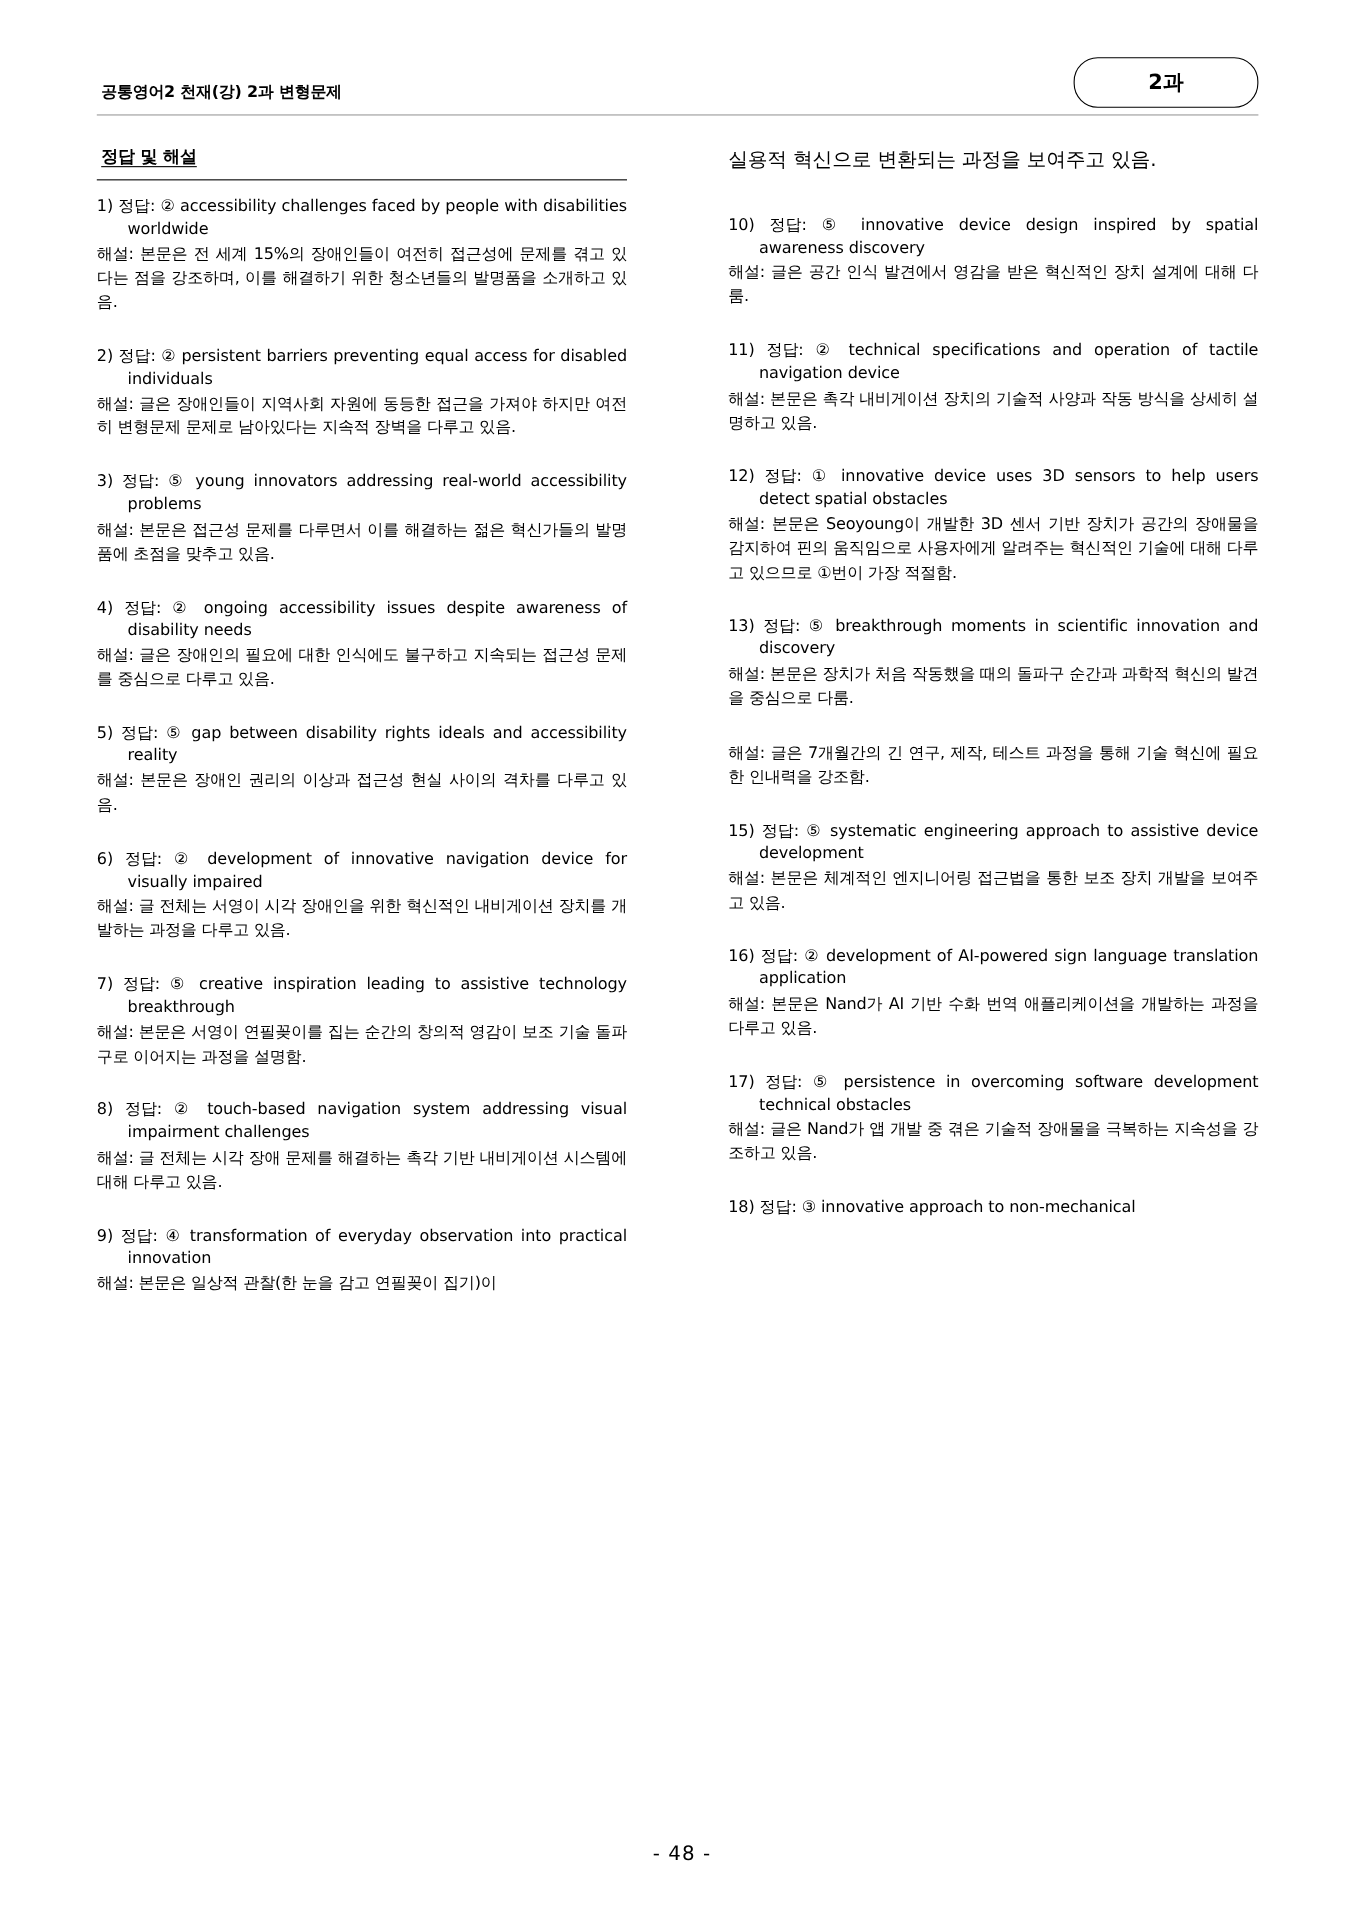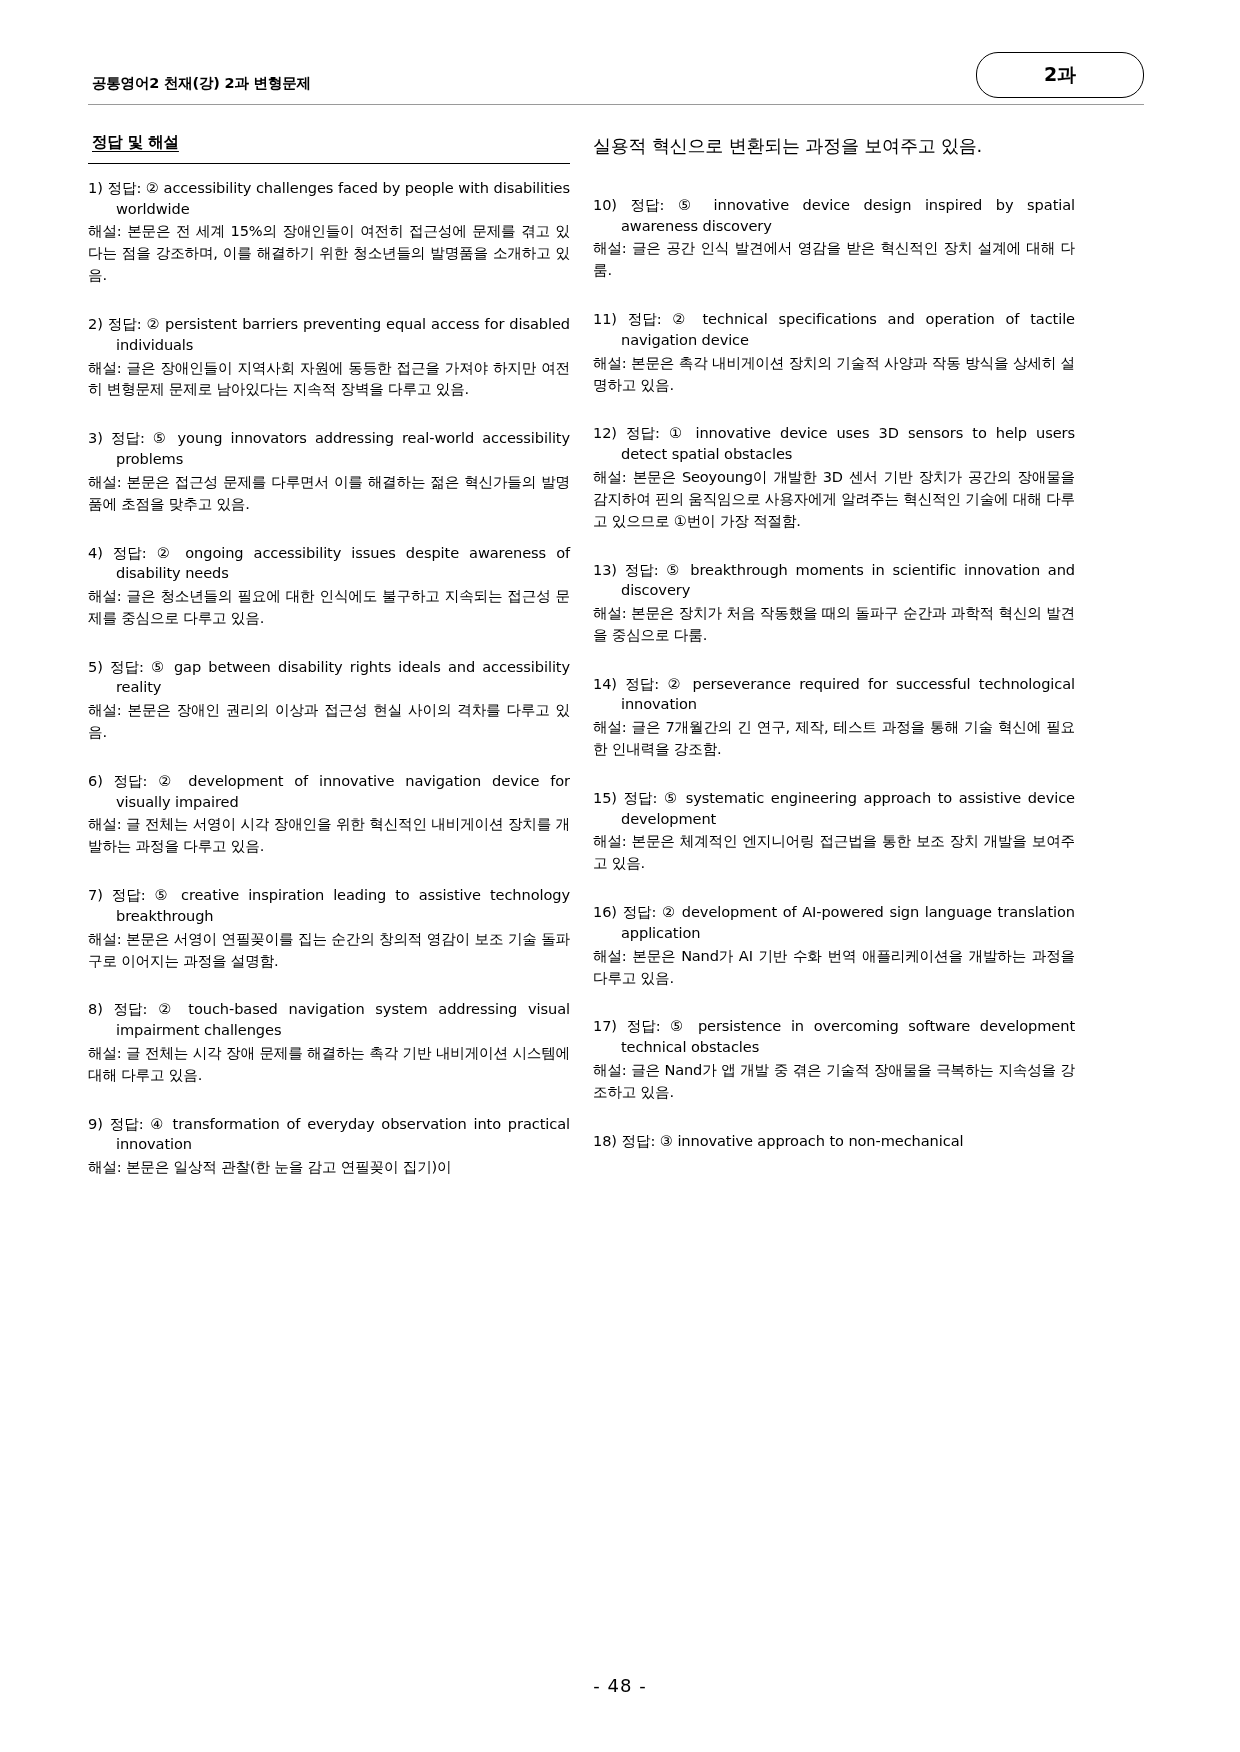--- a/index.html
+++ b/index.html
@@ -53,20 +53,21 @@
     left: 0;
     right: 0;
     top: 52px;
     border-top: 1px solid #9a9a9a;
   }
   
   .columns {
     display: flex;
     margin-top: 22px;
     column-gap: 23px;
+    justify-content: space-between;
   }
   .col {
     width: 482px;
     position: relative;
   }
   .section-title {
     font-size: 15.5px;
     font-weight: bold;
     text-decoration: underline;
     text-underline-offset: 4px;
@@ -145,21 +146,21 @@
         <div class="ex-line">해설: 글은 장애인들이 지역사회 자원에 동등한 접근을 가져야 하지만 여전히 변형문제 문제로 남아있다는 지속적 장벽을 다루고 있음.</div>
       </div>
 
       <div class="entry">
         <div class="q-line"><span class="num">3)</span> <span>정답: ⑤ young innovators addressing real-world accessibility problems</span></div>
         <div class="ex-line">해설: 본문은 접근성 문제를 다루면서 이를 해결하는 젊은 혁신가들의 발명품에 초점을 맞추고 있음.</div>
       </div>
 
       <div class="entry">
         <div class="q-line"><span class="num">4)</span> <span>정답: ② ongoing accessibility issues despite awareness of disability needs</span></div>
-        <div class="ex-line">해설: 글은 청소년들의 필요에 대한 인식에도 불구하고 지속되는 접근성 문제를 중심으로 다루고 있음.</div>
+        <div class="ex-line">해설: 글은 장애인의 필요에 대한 인식에도 불구하고 지속되는 접근성 문제를 중심으로 다루고 있음.</div>
       </div>
 
       <div class="entry">
         <div class="q-line"><span class="num">5)</span> <span>정답: ⑤ gap between disability rights ideals and accessibility reality</span></div>
         <div class="ex-line">해설: 본문은 장애인 권리의 이상과 접근성 현실 사이의 격차를 다루고 있음.</div>
       </div>
 
       <div class="entry">
         <div class="q-line"><span class="num">6)</span> <span>정답: ② development of innovative navigation device for visually impaired</span></div>
         <div class="ex-line">해설: 글 전체는 서영이 시각 장애인을 위한 혁신적인 내비게이션 장치를 개발하는 과정을 다루고 있음.</div>
@@ -198,21 +199,20 @@
         <div class="q-line"><span class="num">12)</span> <span>정답: ① innovative device uses 3D sensors to help users detect spatial obstacles</span></div>
         <div class="ex-line">해설: 본문은 Seoyoung이 개발한 3D 센서 기반 장치가 공간의 장애물을 감지하여 핀의 움직임으로 사용자에게 알려주는 혁신적인 기술에 대해 다루고 있으므로 ①번이 가장 적절함.</div>
       </div>
 
       <div class="entry">
         <div class="q-line"><span class="num">13)</span> <span>정답: ⑤ breakthrough moments in scientific innovation and discovery</span></div>
         <div class="ex-line">해설: 본문은 장치가 처음 작동했을 때의 돌파구 순간과 과학적 혁신의 발견을 중심으로 다룸.</div>
       </div>
 
       <div class="entry">
-        <div class="q-line"><span class="num">14)</span> <span>정답: ② perseverance required for successful technological innovation</span></div>
         <div class="ex-line">해설: 글은 7개월간의 긴 연구, 제작, 테스트 과정을 통해 기술 혁신에 필요한 인내력을 강조함.</div>
       </div>
 
       <div class="entry">
         <div class="q-line"><span class="num">15)</span> <span>정답: ⑤ systematic engineering approach to assistive device development</span></div>
         <div class="ex-line">해설: 본문은 체계적인 엔지니어링 접근법을 통한 보조 장치 개발을 보여주고 있음.</div>
       </div>
 
       <div class="entry">
         <div class="q-line"><span class="num">16)</span> <span>정답: ② development of AI-powered sign language translation application</span></div>

